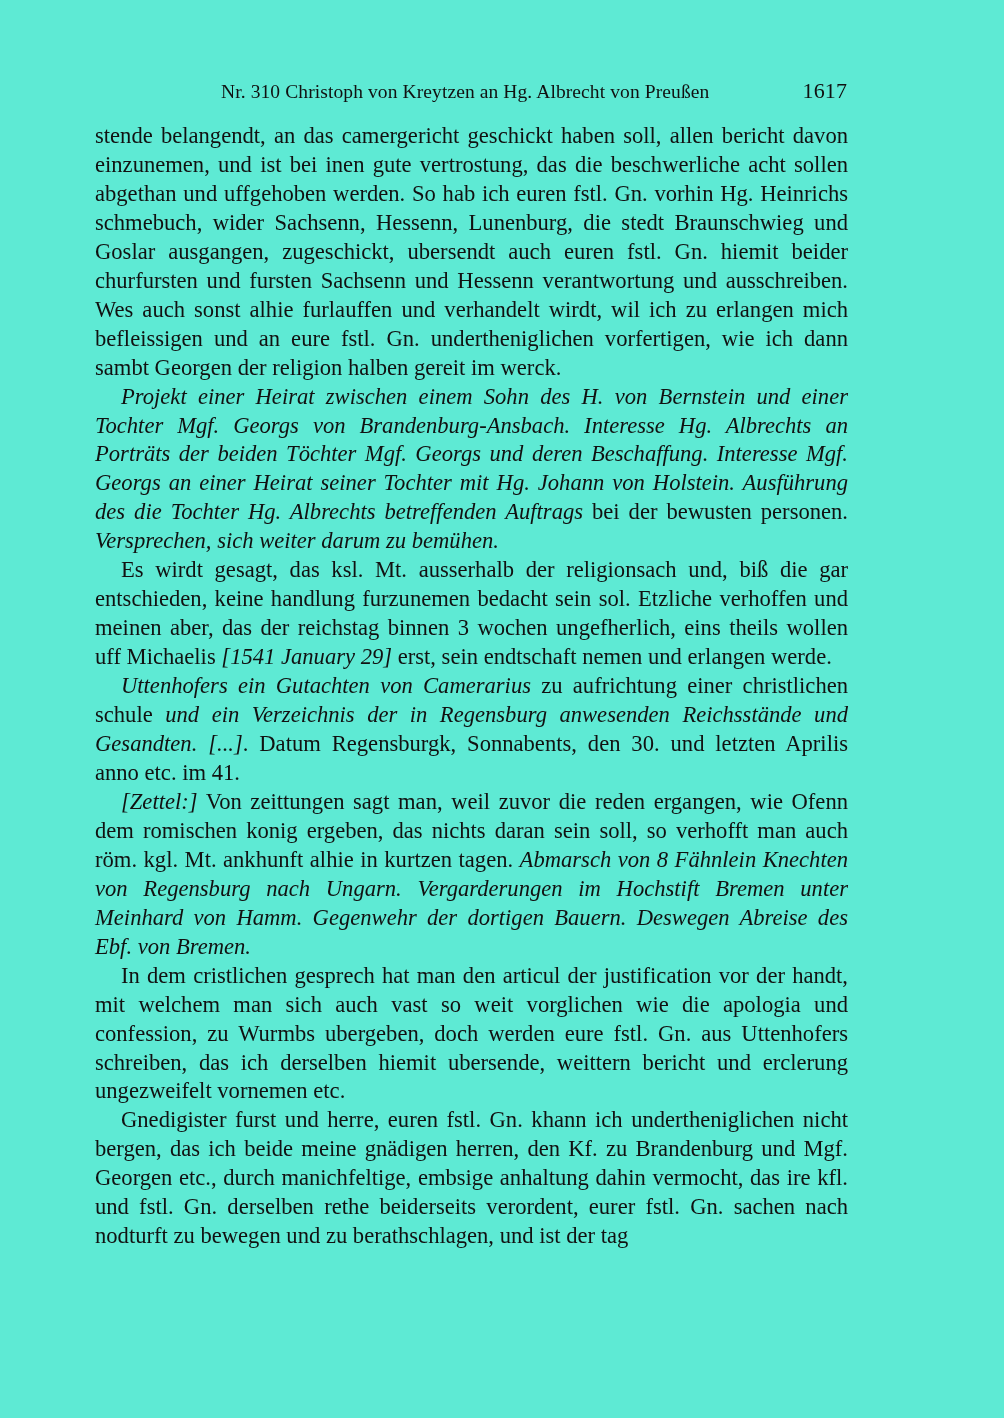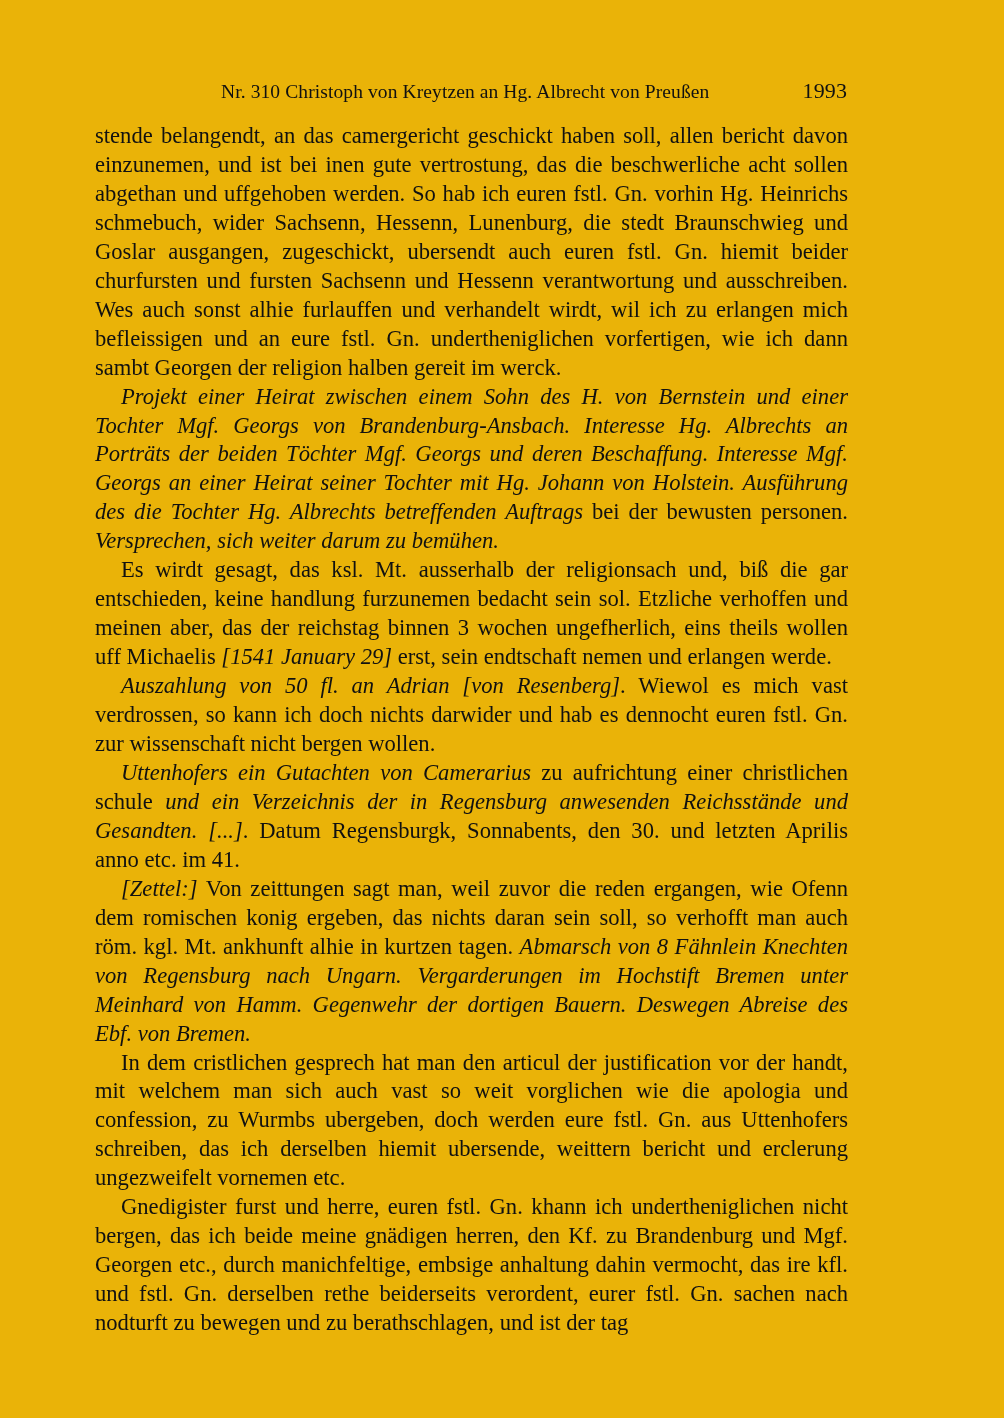--- a/index.html
+++ b/index.html
@@ -65,31 +65,30 @@
     font-style: italic;
   }
   
   p.para {
     text-align-last: left;
   }
 </style>
 </head>
 <body style="color: rgb(17, 17, 17);">
 
-<div id="page" style="width: 1004px; height: 1418px; background: #eab308;">
+<div id="page" style="width: 1004px; height: 1418px; background: #5eead4;">
 
   <div class="runhead">
     <span class="runhead-title">Nr. 310 Christoph von Kreytzen an Hg. Albrecht von Preußen</span>
-    <span class="runhead-folio">1993</span>
+    <span class="runhead-folio">1617</span>
   </div>
 
   <div class="textblock">
       <p class="para"><span>stende belangendt, an das camergericht geschickt haben soll, allen bericht davon einzunemen, und ist bei inen gute vertrostung, das die beschwerliche acht sollen abgethan und uffgehoben werden. So hab ich euren fstl. Gn. vorhin Hg. Heinrichs schmebuch, wider Sachsenn, Hessenn, Lunenburg, die stedt Braunschwieg und Goslar ausgangen, zugeschickt, ubersendt auch euren fstl. Gn. hiemit beider churfursten und fursten Sachsenn und Hessenn verantwortung und ausschreiben. Wes auch sonst alhie furlauffen und verhandelt wirdt, wil ich zu erlangen mich befleissigen und an eure fstl. Gn. undertheniglichen vorfertigen, wie ich dann sambt Georgen der religion halben gereit im werck.</span></p>
       <p class="para indent"><span class="it">Projekt einer Heirat zwischen einem Sohn des H. von Bernstein und einer Tochter Mgf. Georgs von Brandenburg-Ansbach. Interesse Hg. Albrechts an Porträts der beiden Töchter Mgf. Georgs und deren Beschaffung. Interesse Mgf. Georgs an einer Heirat seiner Tochter mit Hg. Johann von Holstein. Ausführung des die Tochter Hg. Albrechts betreffenden Auftrags</span><span> bei der bewusten personen. </span><span class="it">Versprechen, sich weiter darum zu bemühen.</span></p>
       <p class="para indent"><span>Es wirdt gesagt, das ksl. Mt. ausserhalb der religionsach und, biß die gar entschieden, keine handlung furzunemen bedacht sein sol. Etzliche verhoffen und meinen aber, das der reichstag binnen 3 wochen ungefherlich, eins theils wollen uff Michaelis </span><span class="it">[1541 January 29]</span><span> erst, sein endtschaft nemen und erlangen werde.</span></p>
-      <p class="para indent"><span class="it">Auszahlung von 50 fl. an Adrian [von Resenberg]</span><span>. Wiewol es mich vast verdrossen, so kann ich doch nichts darwider und hab es dennocht euren fstl. Gn. zur wissenschaft nicht bergen wollen.</span></p>
       <p class="para indent"><span class="it">Uttenhofers ein Gutachten von Camerarius</span><span> zu aufrichtung einer christlichen schule </span><span class="it">und ein Verzeichnis der in Regensburg anwesenden Reichsstände und Gesandten. [...]</span><span>. Datum Regensburgk, Sonnabents, den 30. und letzten Aprilis anno etc. im 41.</span></p>
       <p class="para indent"><span class="it">[Zettel:]</span><span> Von zeittungen sagt man, weil zuvor die reden ergangen, wie Ofenn dem romischen konig ergeben, das nichts daran sein soll, so verhofft man auch röm. kgl. Mt. ankhunft alhie in kurtzen tagen. </span><span class="it">Abmarsch von 8 Fähnlein Knechten von Regensburg nach Ungarn. Vergarderungen im Hochstift Bremen unter Meinhard von Hamm. Gegenwehr der dortigen Bauern. Deswegen Abreise des Ebf. von Bremen.</span></p>
       <p class="para indent"><span>In dem cristlichen gesprech hat man den articul der justification vor der handt, mit welchem man sich auch vast so weit vorglichen wie die apologia und confession, zu Wurmbs ubergeben, doch werden eure fstl. Gn. aus Uttenhofers schreiben, das ich derselben hiemit ubersende, weittern bericht und erclerung ungezweifelt vornemen etc.</span></p>
       <p class="para indent"><span>Gnedigister furst und herre, euren fstl. Gn. khann ich undertheniglichen nicht bergen, das ich beide meine gnädigen herren, den Kf. zu Brandenburg und Mgf. Georgen etc., durch manichfeltige, embsige anhaltung dahin vermocht, das ire kfl. und fstl. Gn. derselben rethe beiderseits verordent, eurer fstl. Gn. sachen nach nodturft zu bewegen und zu berathschlagen, und ist der tag</span></p>
     </div>
 
 </div>
 
 </body></html>

